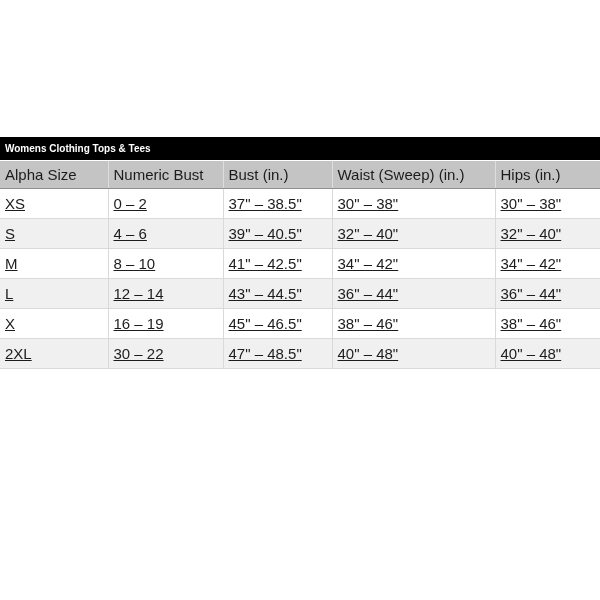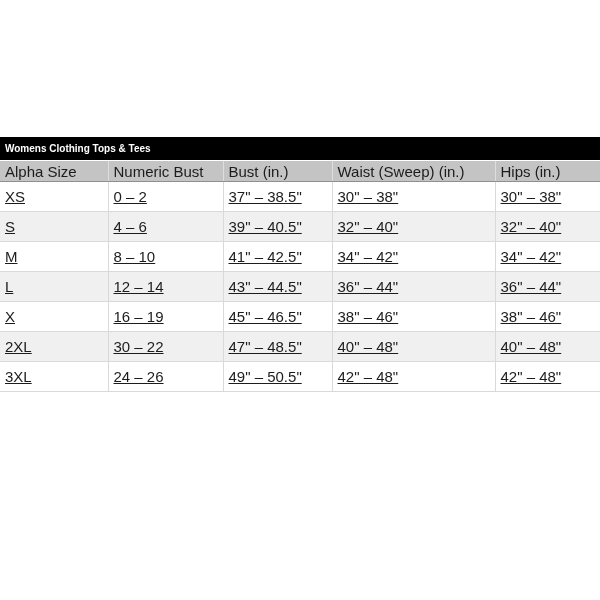--- a/index.html
+++ b/index.html
@@ -35,21 +35,21 @@
     width: 600px;
     table-layout: fixed;
     border-collapse: collapse;
     font-size: 15px;
     color: #1c1c1c;
   }
   table.size-table th {
     background: #c4c4c4;
     font-weight: normal;
     text-align: left;
-    height: 20px;
+    height: 27px;
     padding: 0 0 0 5px;
     border-bottom: 1px solid #8f8f8f;
     border-left: 1px solid #dedede;
     white-space: nowrap;
     overflow: hidden;
   }
   table.size-table th:first-child { border-left: none; }
   table.size-table td {
     height: 29px;
     padding: 0 0 0 5px;
@@ -122,23 +122,16 @@
             <td>38" – 46"</td>
             <td>38" – 46"</td>
           </tr>
           <tr>
             <td>2XL</td>
             <td>30 – 22</td>
             <td>47" – 48.5"</td>
             <td>40" – 48"</td>
             <td>40" – 48"</td>
           </tr>
-          <tr>
-            <td>3XL</td>
-            <td>24 – 26</td>
-            <td>49" – 50.5"</td>
-            <td>42" – 48"</td>
-            <td>42" – 48"</td>
-          </tr>
         </tbody>
     </table>
   </div>
 </div>
 
 </body></html>

